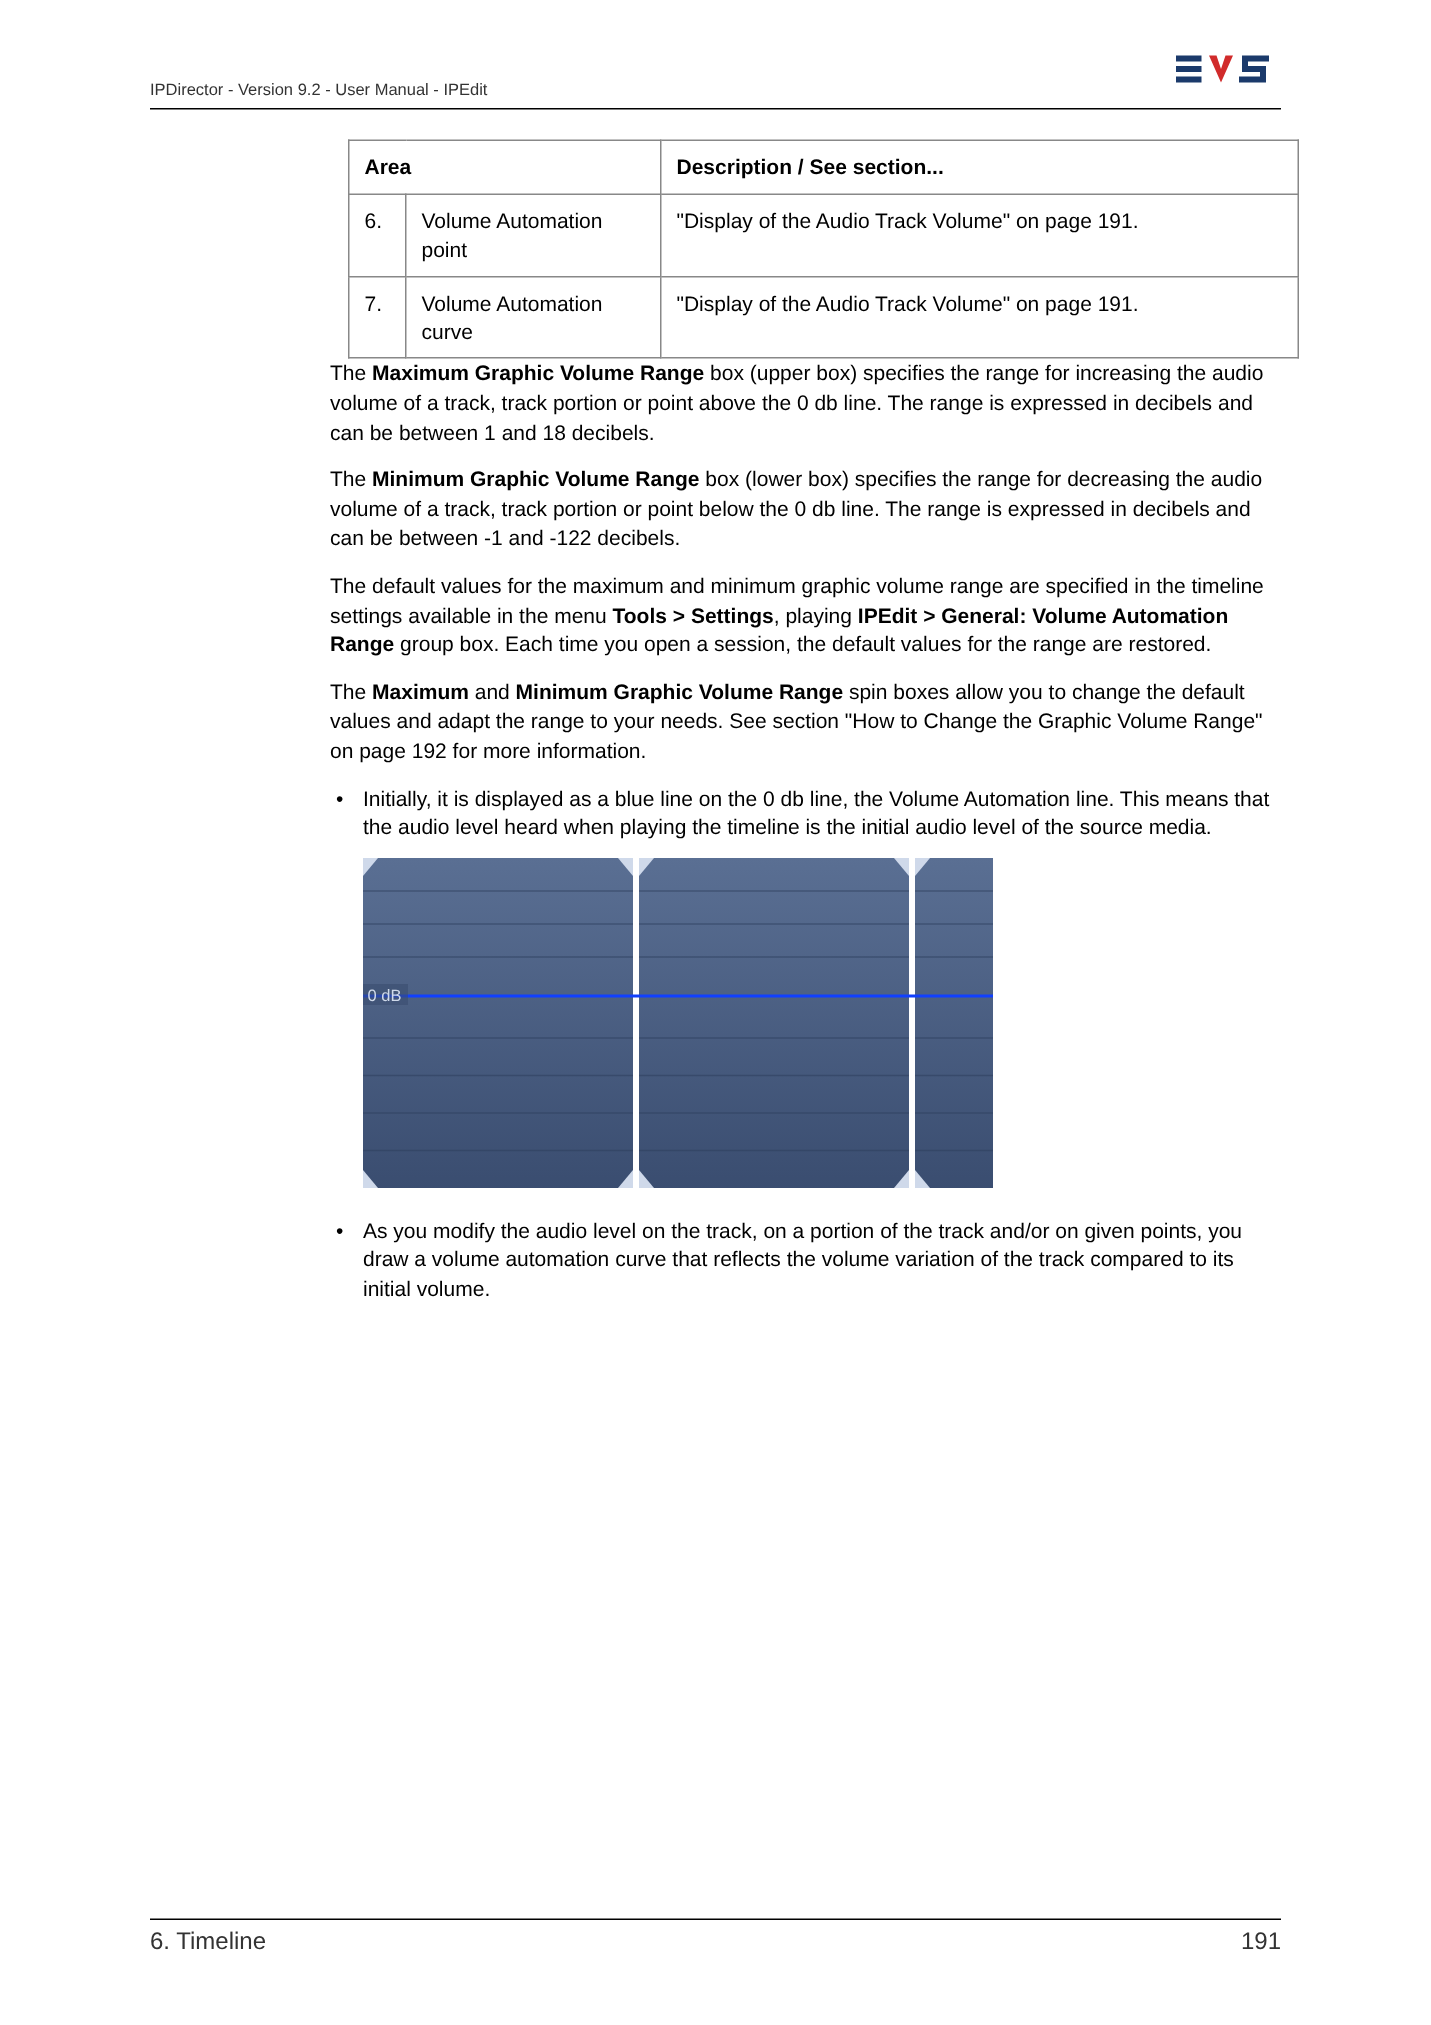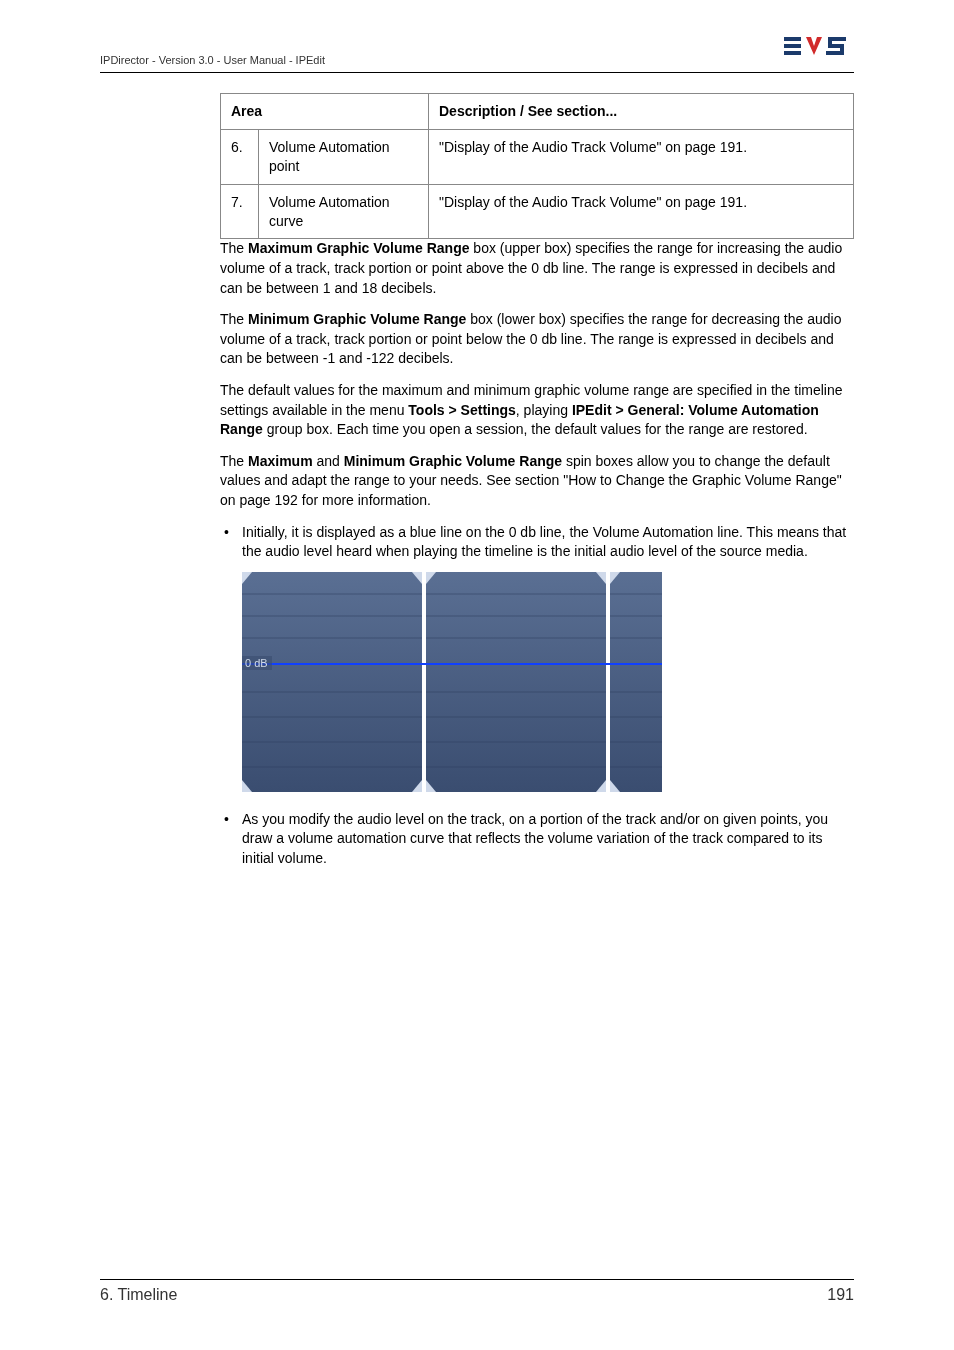--- a/index.html
+++ b/index.html
@@ -28,20 +28,21 @@
     position: absolute;
     right: 100px;
     top: 34px;
   }
   .content {
     padding: 14px 100px 0 220px;
   }
   table.grid {
     width: 100%;
     border-collapse: collapse;
+    margin-left: 12px;
   }
   table.grid th, table.grid td {
     border: 1px solid #888;
     padding: 8px 10px;
     text-align: left;
     vertical-align: top;
     font-size: 14px;
     line-height: 1.35;
   }
   table.grid th {
@@ -95,21 +96,21 @@
     justify-content: space-between;
     font-size: 16px;
     color: #333;
   }
   .b { font-weight: bold; }
 </style>
 </head>
 <body>
 
 <div class="header">
-  <span class="header-text">IPDirector - Version 3.0 - User Manual - IPEdit</span>
+  <span class="header-text">IPDirector - Version 9.2 - User Manual - IPEdit</span>
   <span class="logo">
     <svg width="70" height="24" viewBox="0 0 70 24">
       <rect x="0" y="3" width="17" height="4" fill="#1b3a6b"></rect>
       <rect x="0" y="10" width="17" height="4" fill="#1b3a6b"></rect>
       <rect x="0" y="17" width="17" height="4" fill="#1b3a6b"></rect>
       <path d="M22 3 L30 21 L38 3 L33 3 L30 12 L27 3 Z" fill="#d12b2b"></path>
       <path d="M44 3 L62 3 L62 7 L48 7 L48 10 L60 10 L60 17 L60 21 L42 21 L42 17 L56 17 L56 14 L44 14 Z" fill="#1b3a6b"></path>
     </svg>
   </span>
   <hr class="header-rule">

